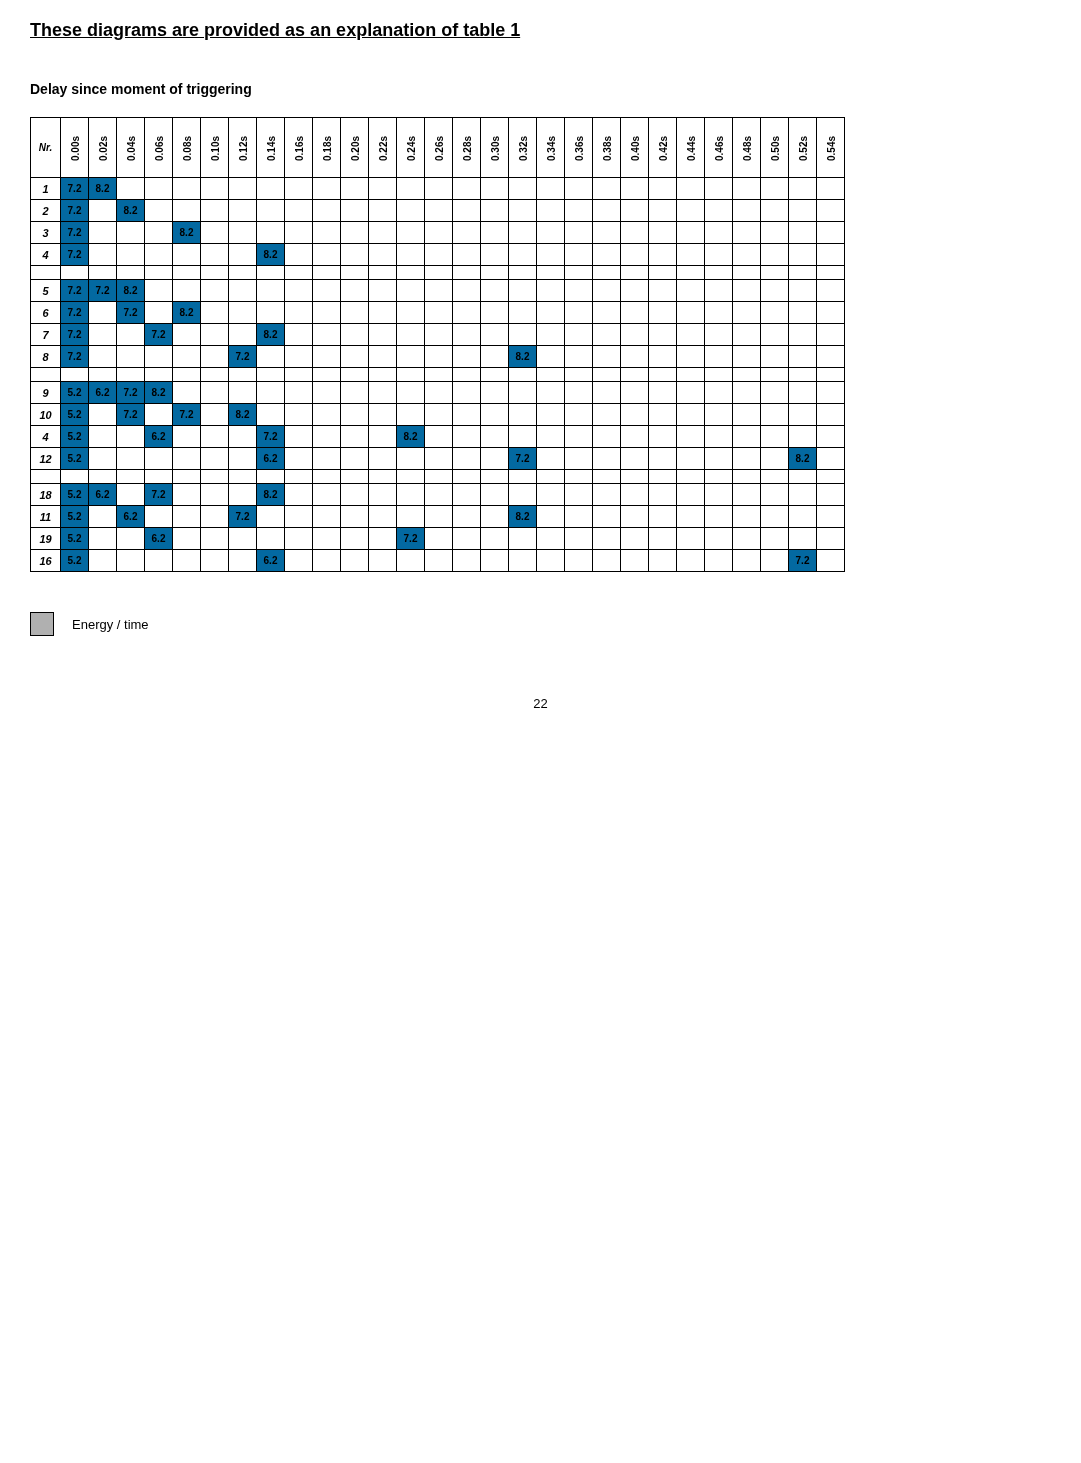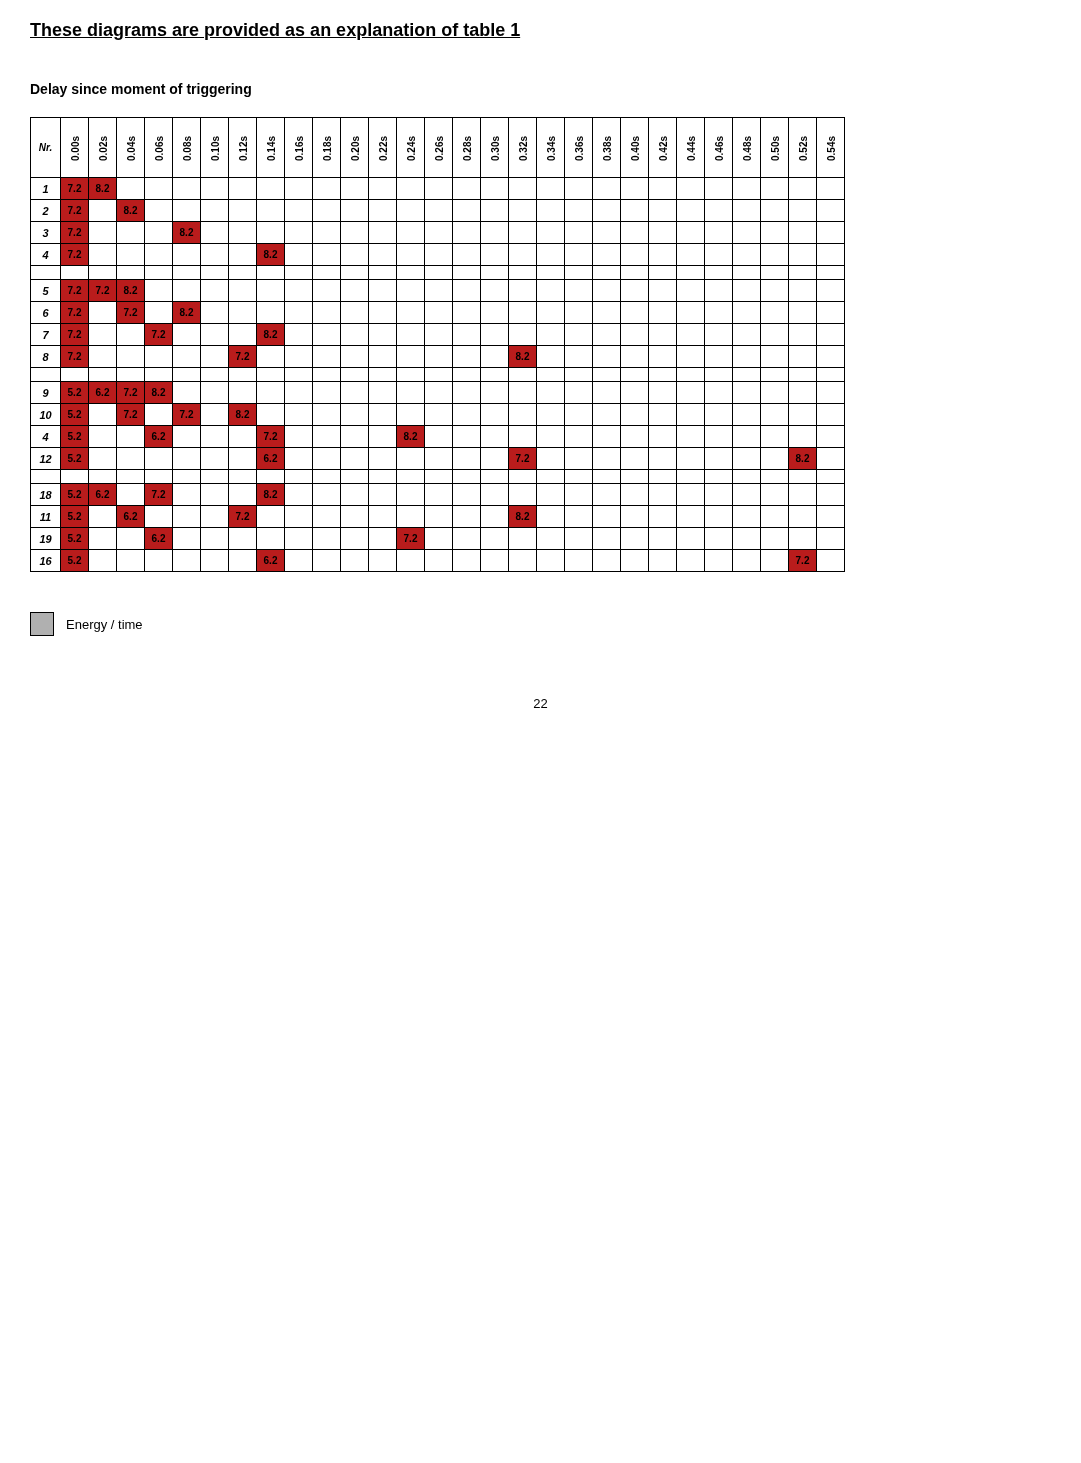--- a/index.html
+++ b/index.html
@@ -54,31 +54,31 @@
       transform: none;
       font-weight: bold;
       font-size: 11px;
     }
     .row-label {
       font-style: italic;
       font-weight: bold;
       min-width: 30px;
     }
     td.val {
-      background-color: #b91c1c;
+      background-color: #0369a1;
       font-size: 10px;
       font-weight: bold;
     }
     .empty-row td {
       height: 14px;
     }
     .legend {
       display: flex;
       align-items: center;
-      gap: 12px;
+      gap: 18px;
       margin-top: 30px;
     }
     .legend-box {
       width: 24px;
       height: 24px;
       background-color: #b0b0b0;
       border: 1px solid #000;
       flex-shrink: 0;
     }
     .page-num {

